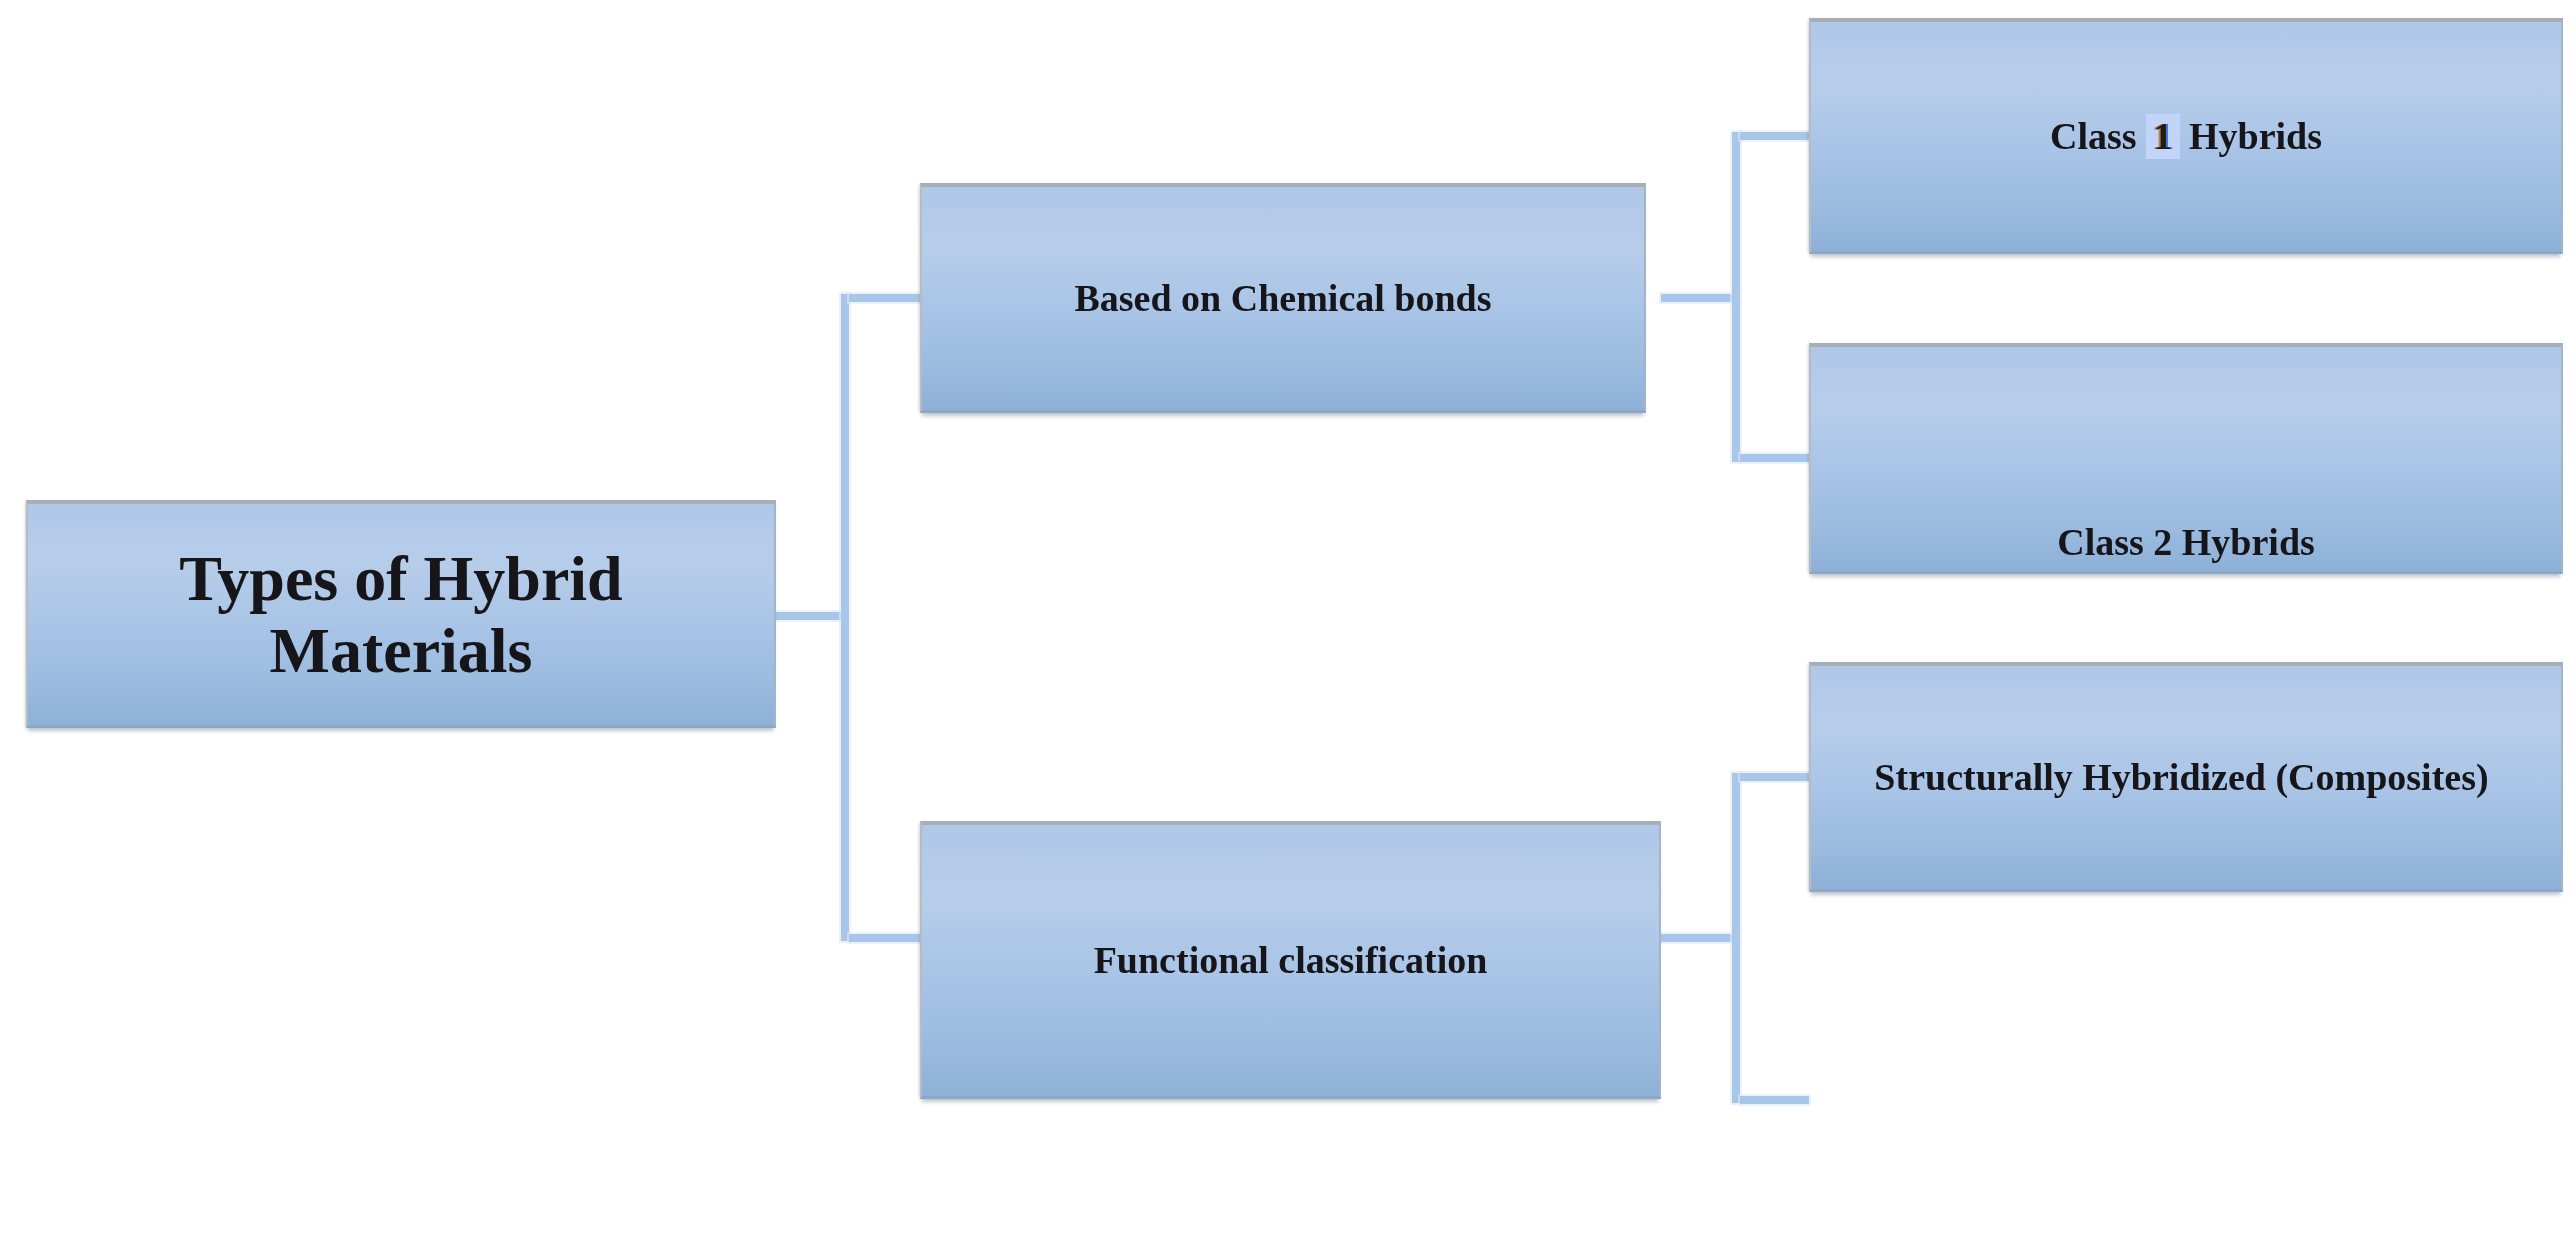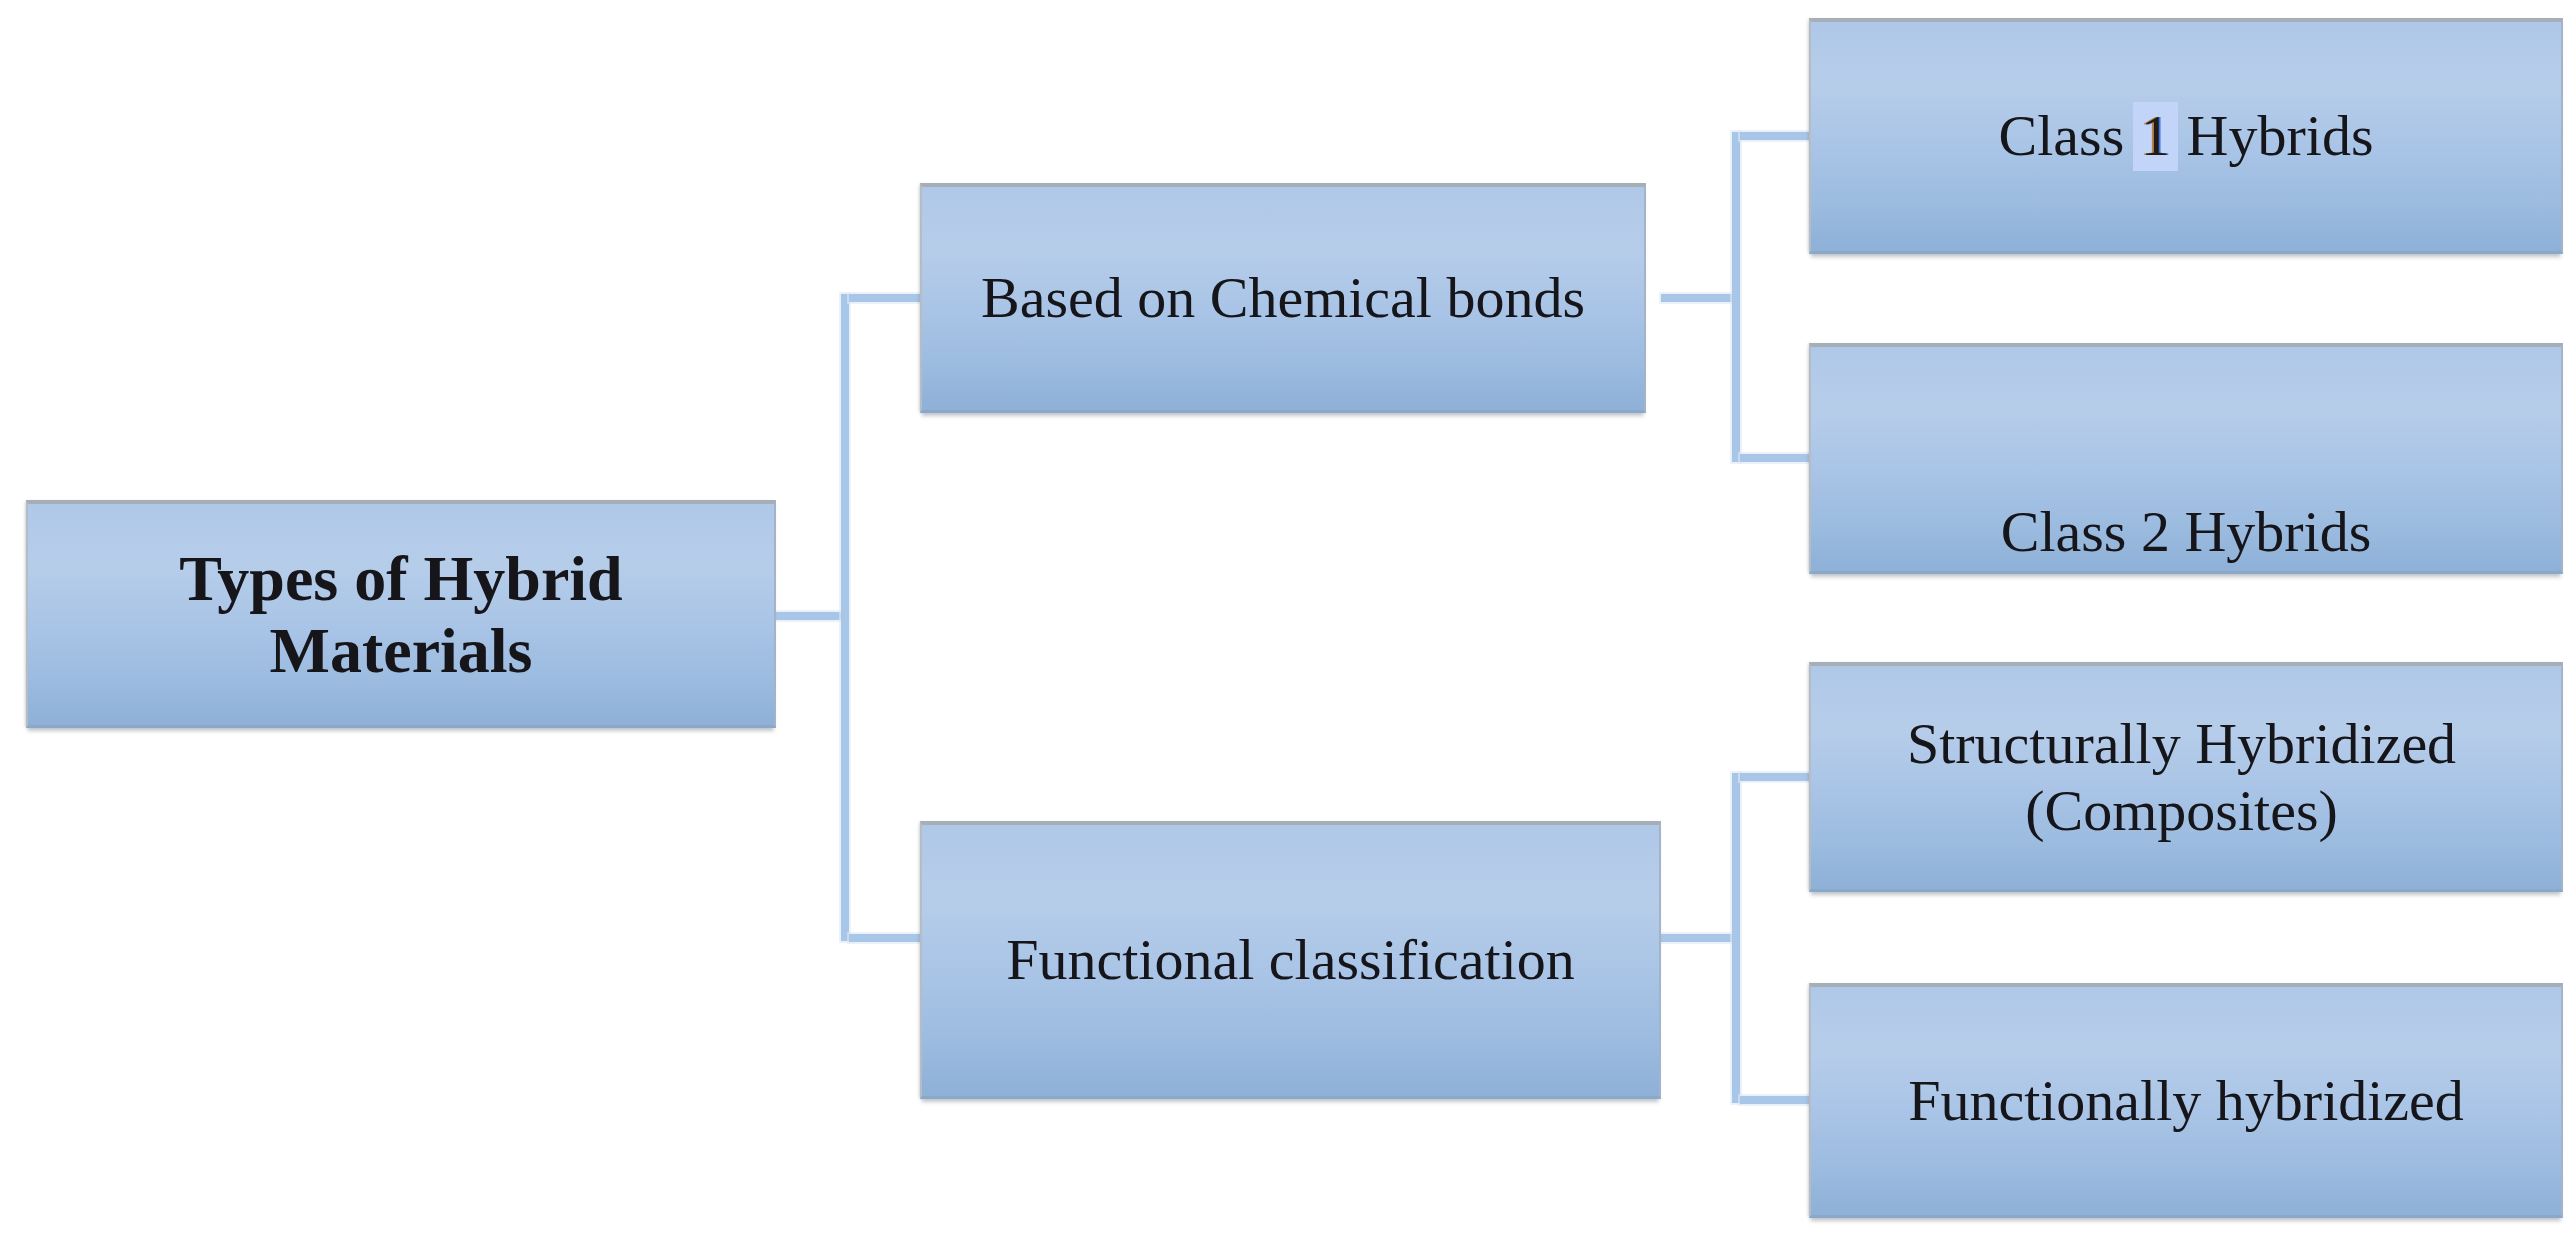--- a/index.html
+++ b/index.html
@@ -38,23 +38,24 @@
       #b6cdea 28%,
       var(--box-fill-mid, #a9c4e6) 55%,
       #9cbce0 78%,
       var(--box-fill-bottom, #8fb0d7) 100%);
     border-top: 4.5px solid var(--box-border-gray, #a8aeb6);
     border-left: 2.6px solid #b6bcc4;
     border-right: 2.6px solid #a3b4ca;
     border-bottom: 3.8px solid var(--box-border-blue, #8ca8c9);
     box-shadow: 0 4.5px 3.8px -1.9px rgba(120, 130, 145, 0.45),
                 -2.6px 0 2.6px -1.3px rgba(140, 148, 158, 0.35);
-    font-size: 58px;
+    font-size: 38px;
     line-height: 1.14;
     padding: 6.4px 18px;
+    font-weight: bold;
   }
   .node .lbl { display: inline; }
   .node-root {
     left: 26px; top: 500px; width: 750px; height: 228px;
     font-weight: bold;
     font-size: 64px;
     line-height: 1.12;
     padding: 11px 23px;
   }
   .node-chemical { left: 920px; top: 183px;  width: 726px; height: 230px; }
@@ -128,18 +129,15 @@
   </div>
 
   <div class="node node-class2">
     <span class="lbl">Class 2 Hybrids</span>
   </div>
 
   <div class="node node-struct">
     <span class="lbl">Structurally Hybridized (Composites)</span>
   </div>
 
-  <div class="node node-funchyb">
-    <span class="lbl">Functionally hybridized</span>
-  </div>
 
 </div>
 
 
 </body></html>

